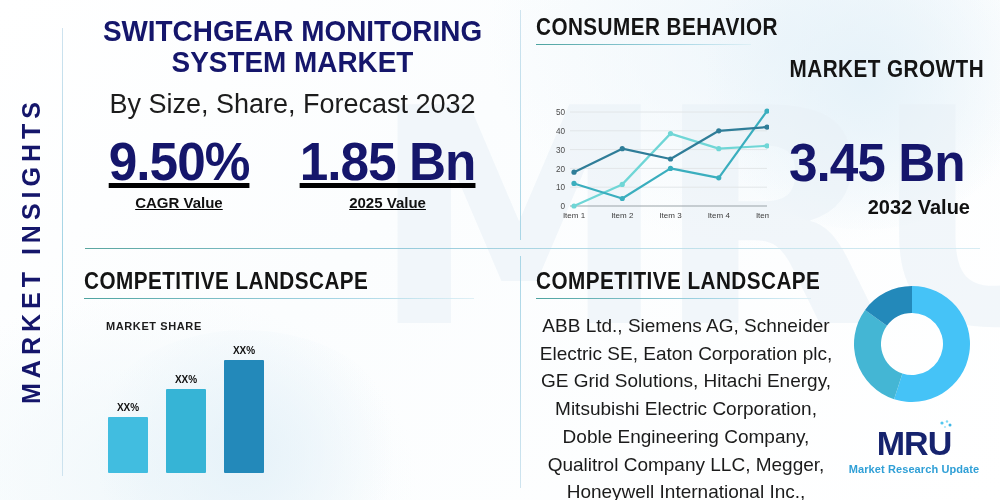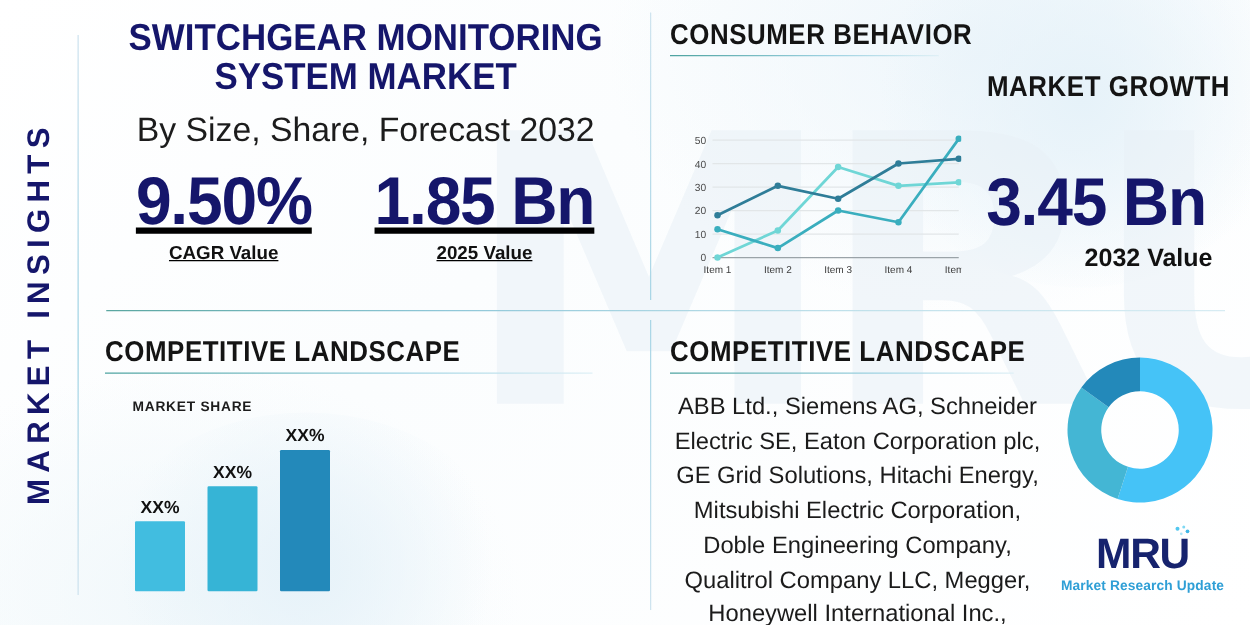--- a/index.html
+++ b/index.html
@@ -111,21 +111,21 @@
   .linechart svg{display:block;}
   
   .bl{position:absolute;left:84px;top:268px;width:430px;height:222px;}
   .ms-label{
     position:absolute;left:22px;top:52px;font-size:11px;font-weight:700;
     color:#1c1c1c;letter-spacing:.6px;text-align:center;
   }
   .bars{position:absolute;left:14px;top:60px;width:190px;height:145px;}
   .bar-grp{position:absolute;bottom:0;text-align:center;}
   .bar{width:40px;border-radius:1px;}
-  .bar-lab{font-size:14px;font-weight:700;color:#111;margin-bottom:4px;}
+  .bar-lab{font-size:10px;font-weight:700;color:#111;margin-bottom:4px;}
   .swot{
     position:absolute;left:200px;top:48px;width:230px;height:160px;
     display:grid;grid-template-columns:1fr 1fr;grid-template-rows:1fr 1fr;
     gap:9px;
   }
   .swot-box{
     border-radius:7px;display:flex;align-items:center;justify-content:center;
     color:#fff;font-size:13px;font-weight:400;
     font-family:"Liberation Sans Narrow","Liberation Sans",sans-serif;
     letter-spacing:.2px;

